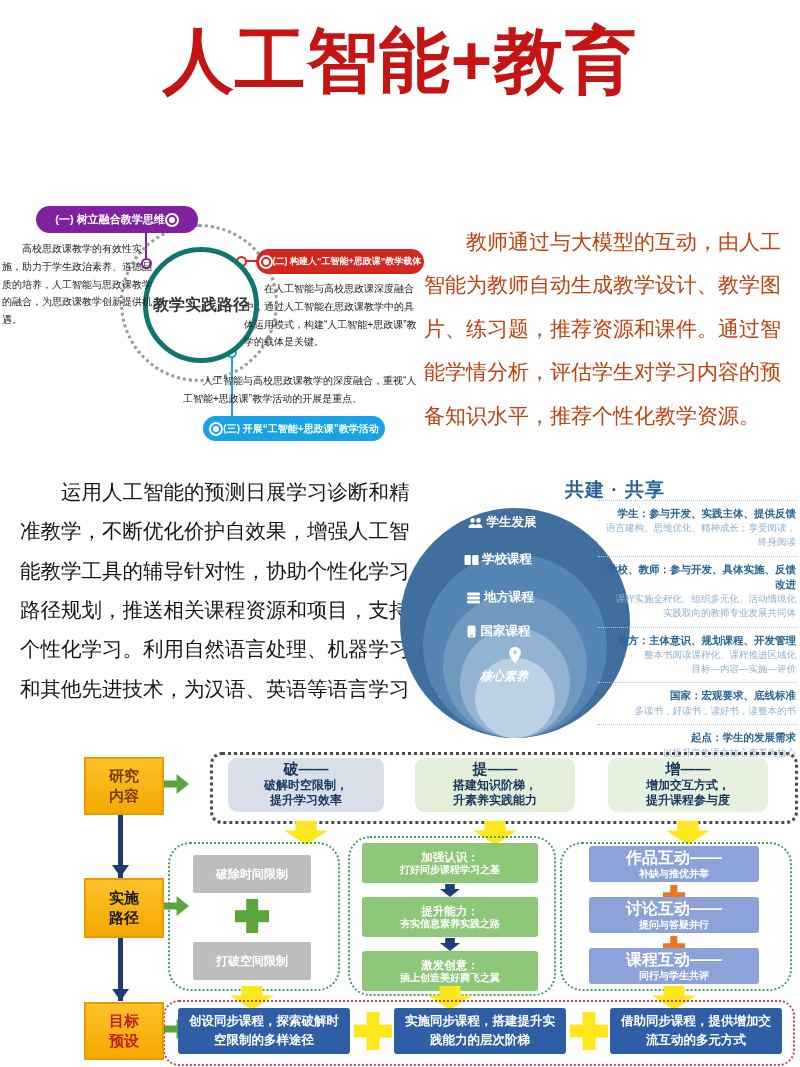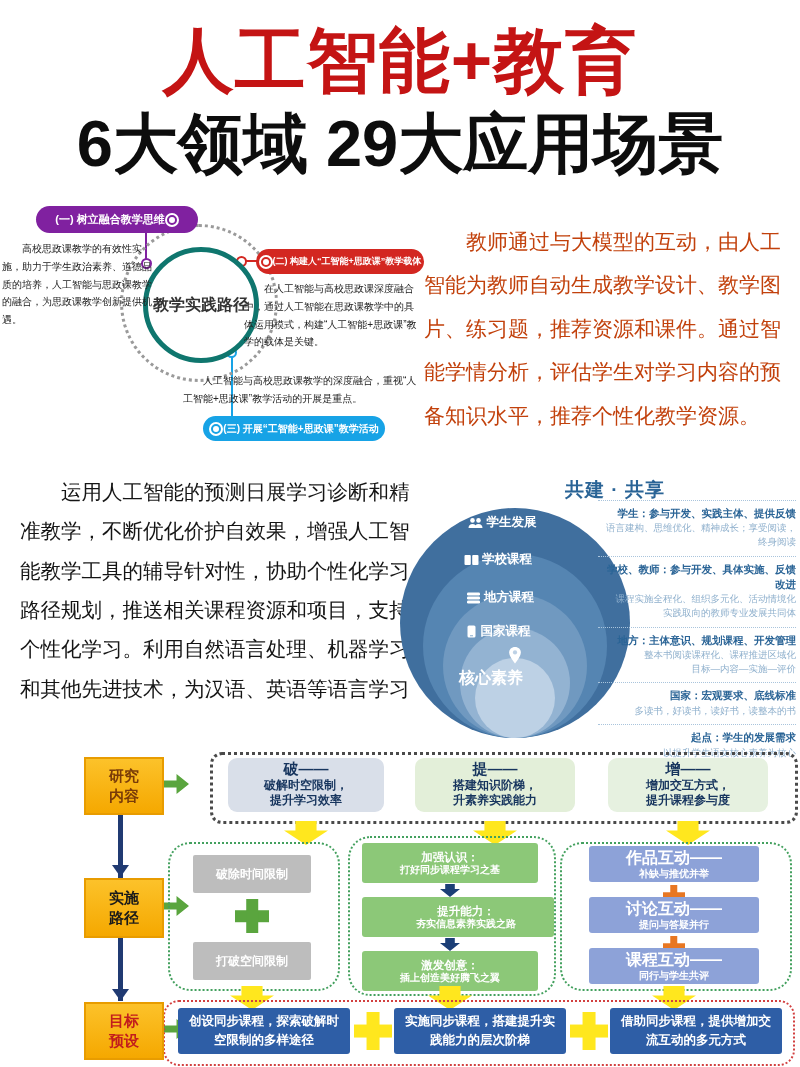--- a/index.html
+++ b/index.html
@@ -53,21 +53,21 @@
   #ec3{left:443px;top:594px;width:144px;height:144px;background:#7099c0;}
   #ec4{left:460px;top:628px;width:110px;height:110px;background:#93b3d2;}
   #ec5{left:475px;top:658px;width:80px;height:80px;background:#bdd1e5;}
   .eco-label{position:absolute;color:#fff;font-weight:bold;font-size:12.5px;
              display:flex;gap:3px;align-items:center;transform:translateX(-50%);white-space:nowrap;}
   #el1{left:502px;top:514px;}
   #el2{left:498px;top:551px;}
   #el3{left:500px;top:589px;}
   #el4{left:498px;top:623px;}
   #el-pin{left:515px;top:647px;transform:translateX(-50%);position:absolute;}
-  #el5{left:491px;top:668px;font-size:16px;}
+  #el5{left:504px;top:668px;font-size:12px;font-style:italic;}
   #eco-notes{position:absolute;left:598px;top:500px;width:198px;}
   .eco-group{border-top:1px dotted #a9c4dc;padding:5px 0 7px;text-align:right;}
   .eco-head{font-size:10.5px;font-weight:bold;color:#2a6496;line-height:1.45;}
   .eco-sub{font-size:9.5px;color:#8fb0cd;line-height:1.45;}
 
   
   .ybox{position:absolute;left:84px;width:76px;background:linear-gradient(#fcc22a,#f5a800);
         border:2px solid #e89c00;display:flex;align-items:center;justify-content:center;text-align:center;
         font-weight:bold;font-size:15px;white-space:pre-line;line-height:1.35;z-index:2;}
   #yb1{top:757px;height:54px;color:#7a3c08;}
@@ -113,21 +113,21 @@
   #g2{left:193px;top:942px;width:118px;height:38px;}
   .plus{position:absolute;}
   .plus::before{content:'';position:absolute;left:0;top:50%;transform:translateY(-50%);
                 width:100%;height:34%;background:var(--c);}
   .plus::after{content:'';position:absolute;top:0;left:50%;transform:translateX(-50%);
                height:100%;width:34%;background:var(--c);}
   #pg{left:235px;top:899px;width:34px;height:34px;--c:#5aa53e;}
   .green{position:absolute;background:#8cc878;color:#fff;font-weight:bold;display:flex;flex-direction:column;
          align-items:center;justify-content:center;border-radius:3px;text-align:center;}
   #gr1{left:362px;top:843px;width:176px;height:40px;}
-  #gr2{left:362px;top:897px;width:176px;height:40px;padding-left:16px;}
+  #gr2{left:362px;top:897px;width:176px;height:40px;}
   #gr3{left:362px;top:951px;width:176px;height:40px;}
   .g-head{font-size:11.5px;line-height:1.25;}
   .g-body{font-size:10px;line-height:1.25;}
   .narrow{position:absolute;width:20px;height:13px;background:#1c3f77;
           clip-path:polygon(26% 0,74% 0,74% 38%,100% 38%,50% 100%,0 38%,26% 38%);}
   #na1{left:440px;top:884px;}
   #na2{left:440px;top:938px;}
   .blue{position:absolute;background:#8da2d8;color:#fff;font-weight:bold;display:flex;flex-direction:column;
         align-items:center;justify-content:center;border-radius:3px;text-align:center;}
   #bl1{left:589px;top:846px;width:170px;height:36px;}
@@ -150,21 +150,20 @@
   #py2{left:570px;top:1012px;width:38px;height:38px;--c:#ffe71e;}
 
   .icon-svg{display:block;flex:0 0 auto;}
 </style>
 </head>
 <body>
 
 <div class="canvas">
 
   <div class="t-red">人工智能+教育</div>
-  <div class="t-black">6大领域 29大应用场景</div>
 
   <div>
     <div class="conn" id="conn1"></div>
     <div class="conn" id="conn2"></div>
     <div class="conn" id="conn3"></div>
     <div class="dot" id="dot1"></div>
     <div class="dot" id="dot2"></div>
     <div class="dot" id="dot3"></div>
 
     <div id="mm-dotring"></div>

